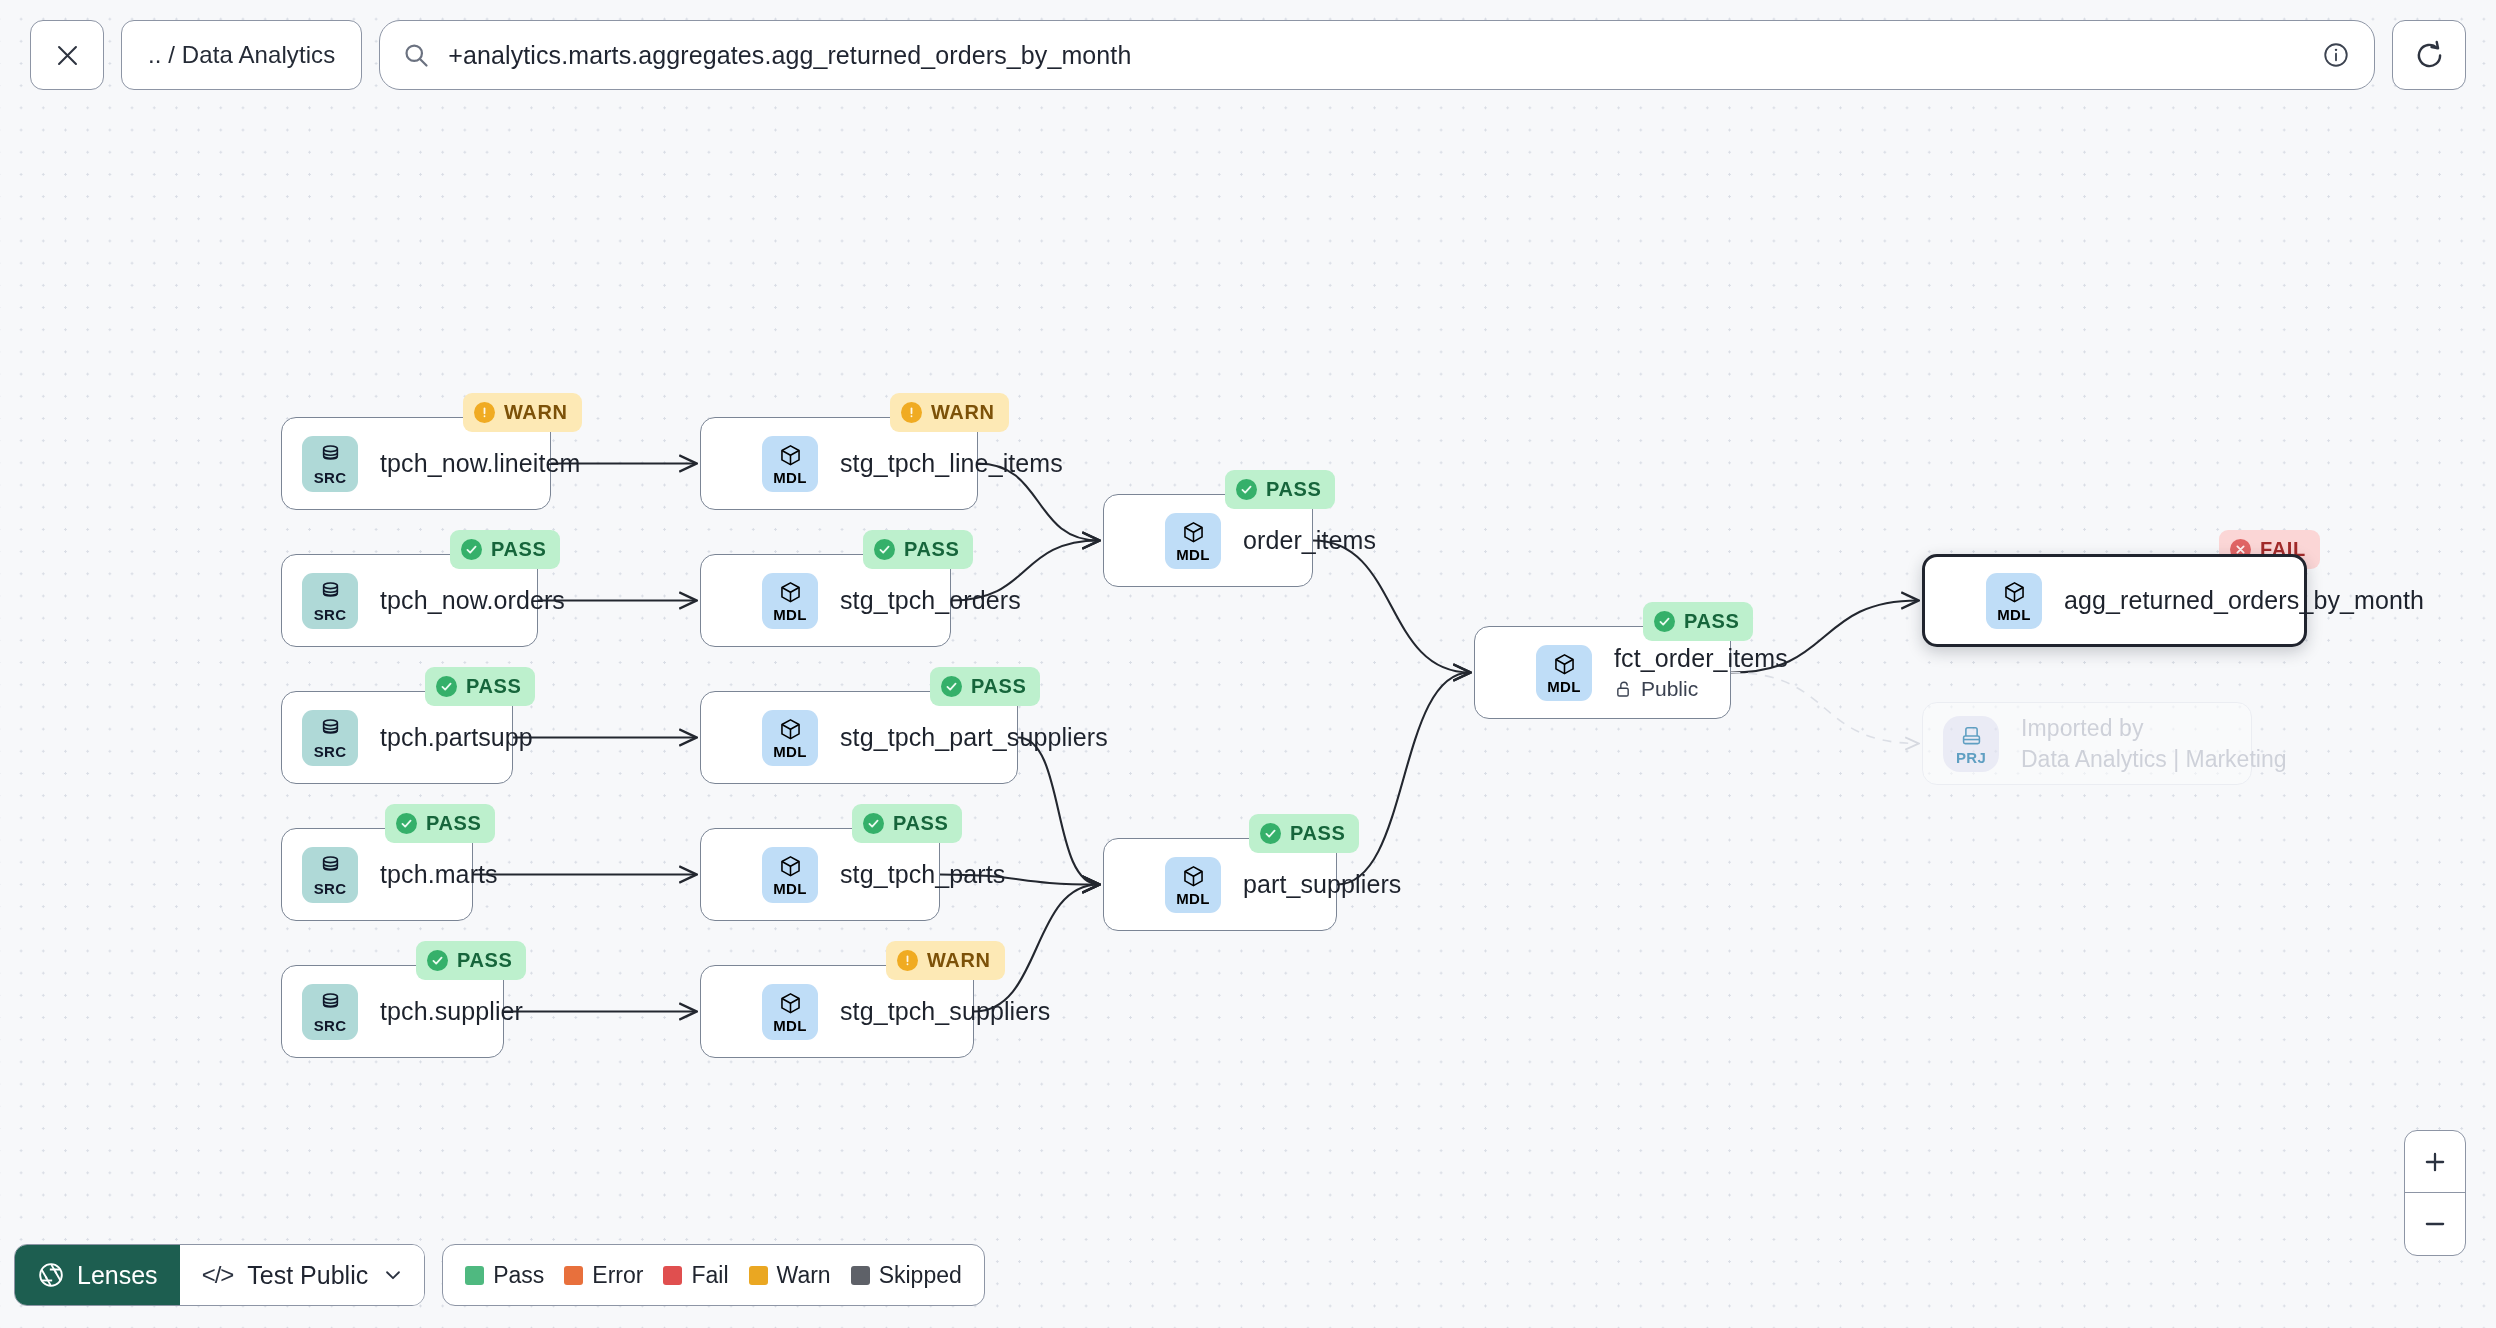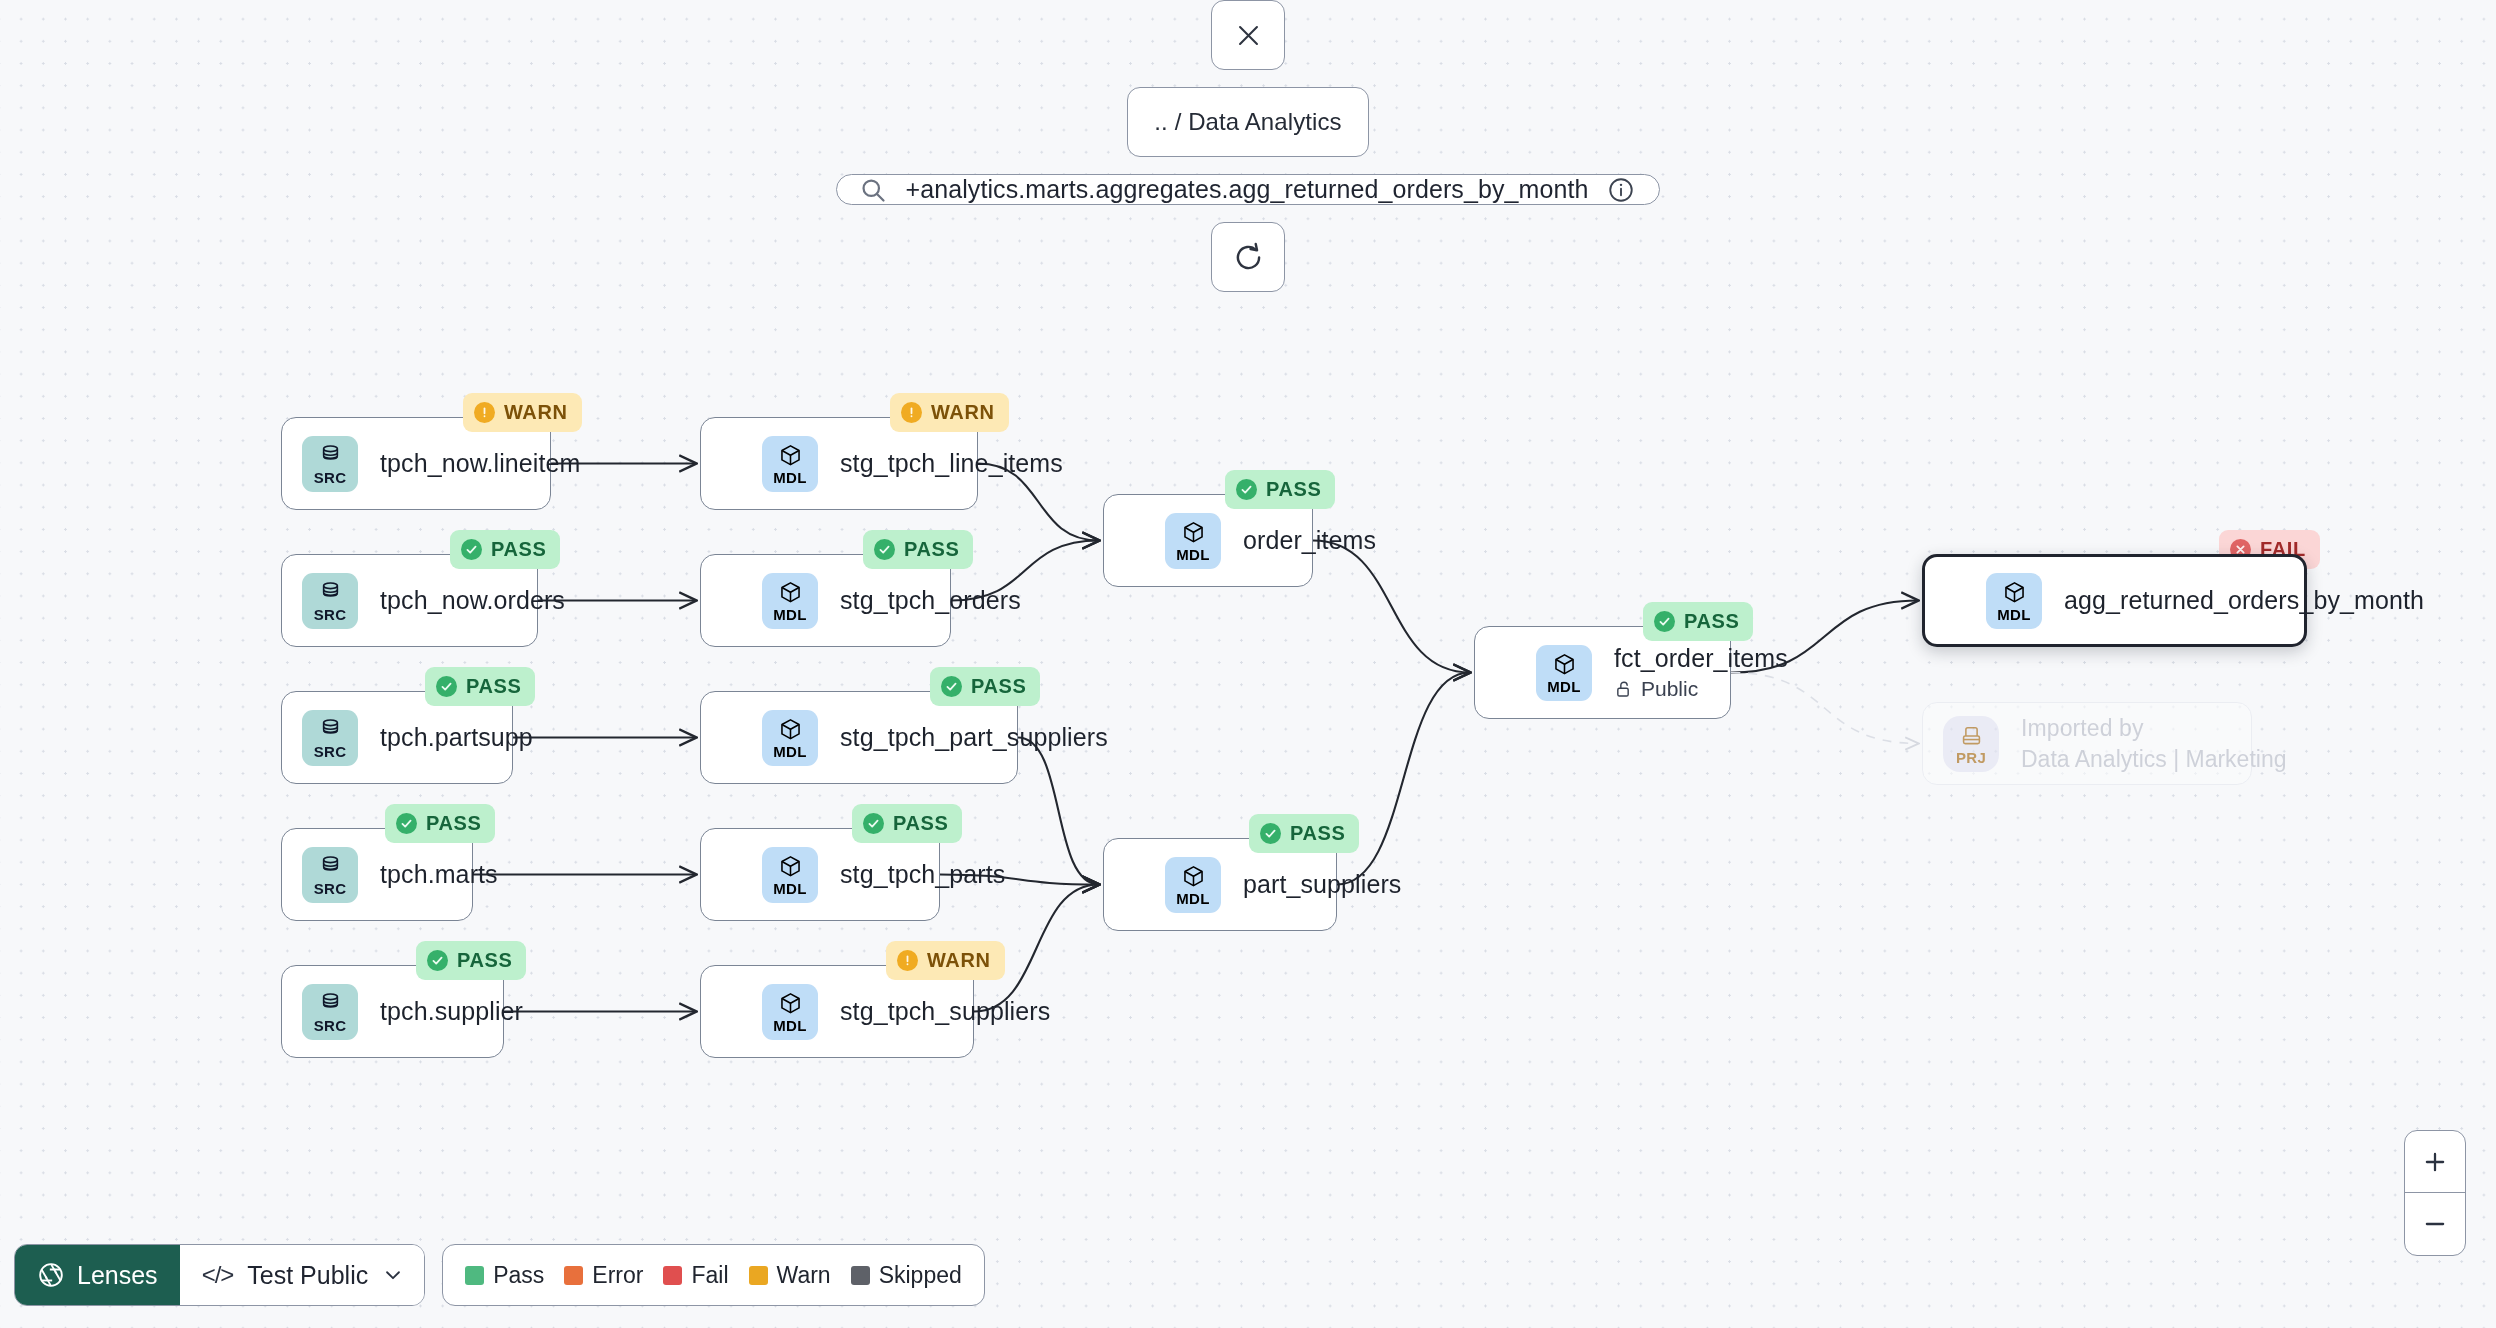--- a/index.html
+++ b/index.html
@@ -24,21 +24,20 @@
 
   
   #topbar {
     position: absolute; left: 0; top: 0;
     width: 2496px; height: 110px;
     display: flex; align-items: center;
     padding: 0 30px;
     gap: 17px;
     z-index: 40;
     background: transparent;
-    flex-direction: column;
   }
   .tb-btn {
     height: 70px;
     background: #ffffff;
     border: 1.6px solid #8d95a5;
     border-radius: 13px;
     display: flex; align-items: center; justify-content: center;
     color: #2e3440;
     cursor: pointer;
     flex: none;
@@ -103,21 +102,21 @@
   .type-badge {
     width: 56px; height: 56px;
     border-radius: 11px;
     display: flex; flex-direction: column;
     align-items: center; justify-content: center;
     gap: 1px;
     flex: none;
   }
   .type-badge.src { background: #afd9d7; color: #0f172a; }
   .type-badge.mdl { background: #bfddf7; color: #000000; margin-left: 41px; }
-  .type-badge.prj { background: #e3e4f2; color: #a16207; border-radius: 17px; }
+  .type-badge.prj { background: #e3e4f2; color: #0369a1; border-radius: 17px; }
   .type-badge svg { width: 25px; height: 25px; display: block; }
   .type-badge .tcode {
     font-size: 15px; font-weight: 700; line-height: 1;
     letter-spacing: .3px; margin-top: 1px;
   }
   .node-labels { display: flex; flex-direction: column; justify-content: center; gap: 4px; padding-right: 22px; }
   .node-title { font-size: 25px; color: #1d222c; white-space: nowrap; letter-spacing: .1px; }
   .node.ghost .node-title { color: #b6bac6; font-size: 23px; }
   .node-sub {
     display: flex; align-items: center; gap: 7px;

